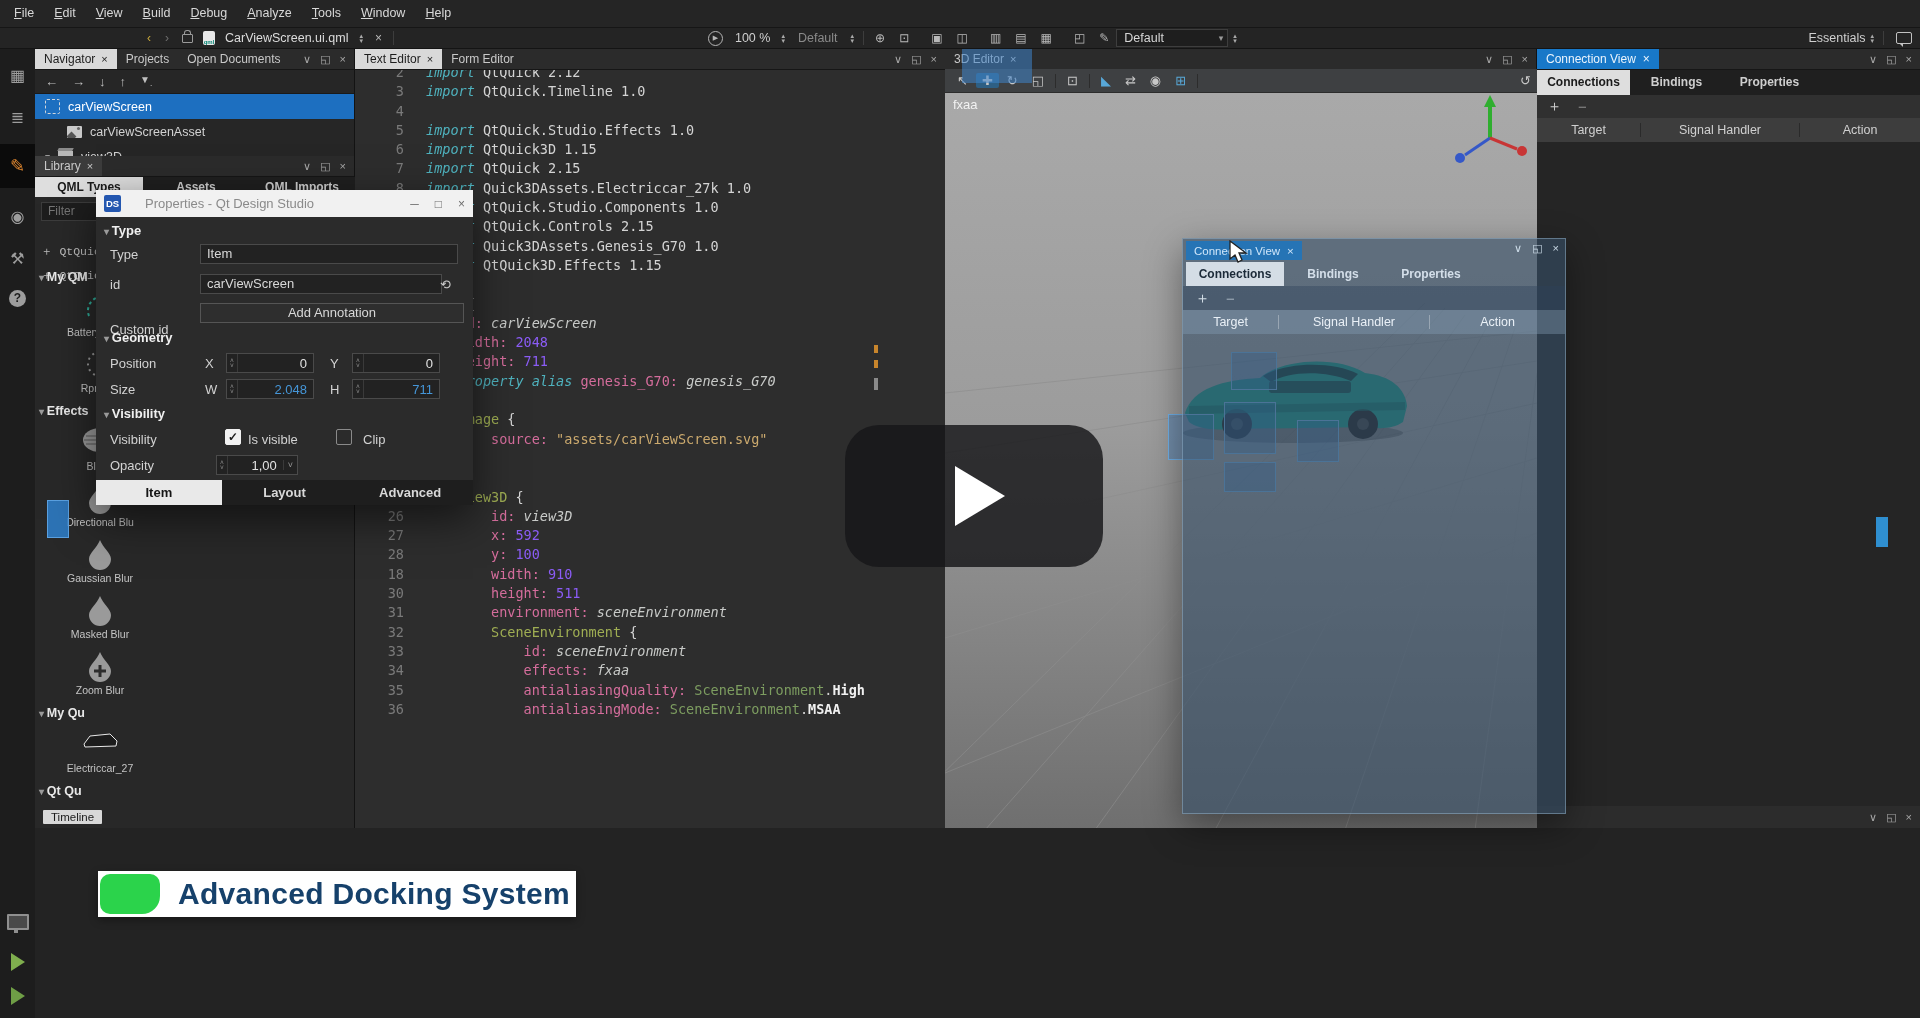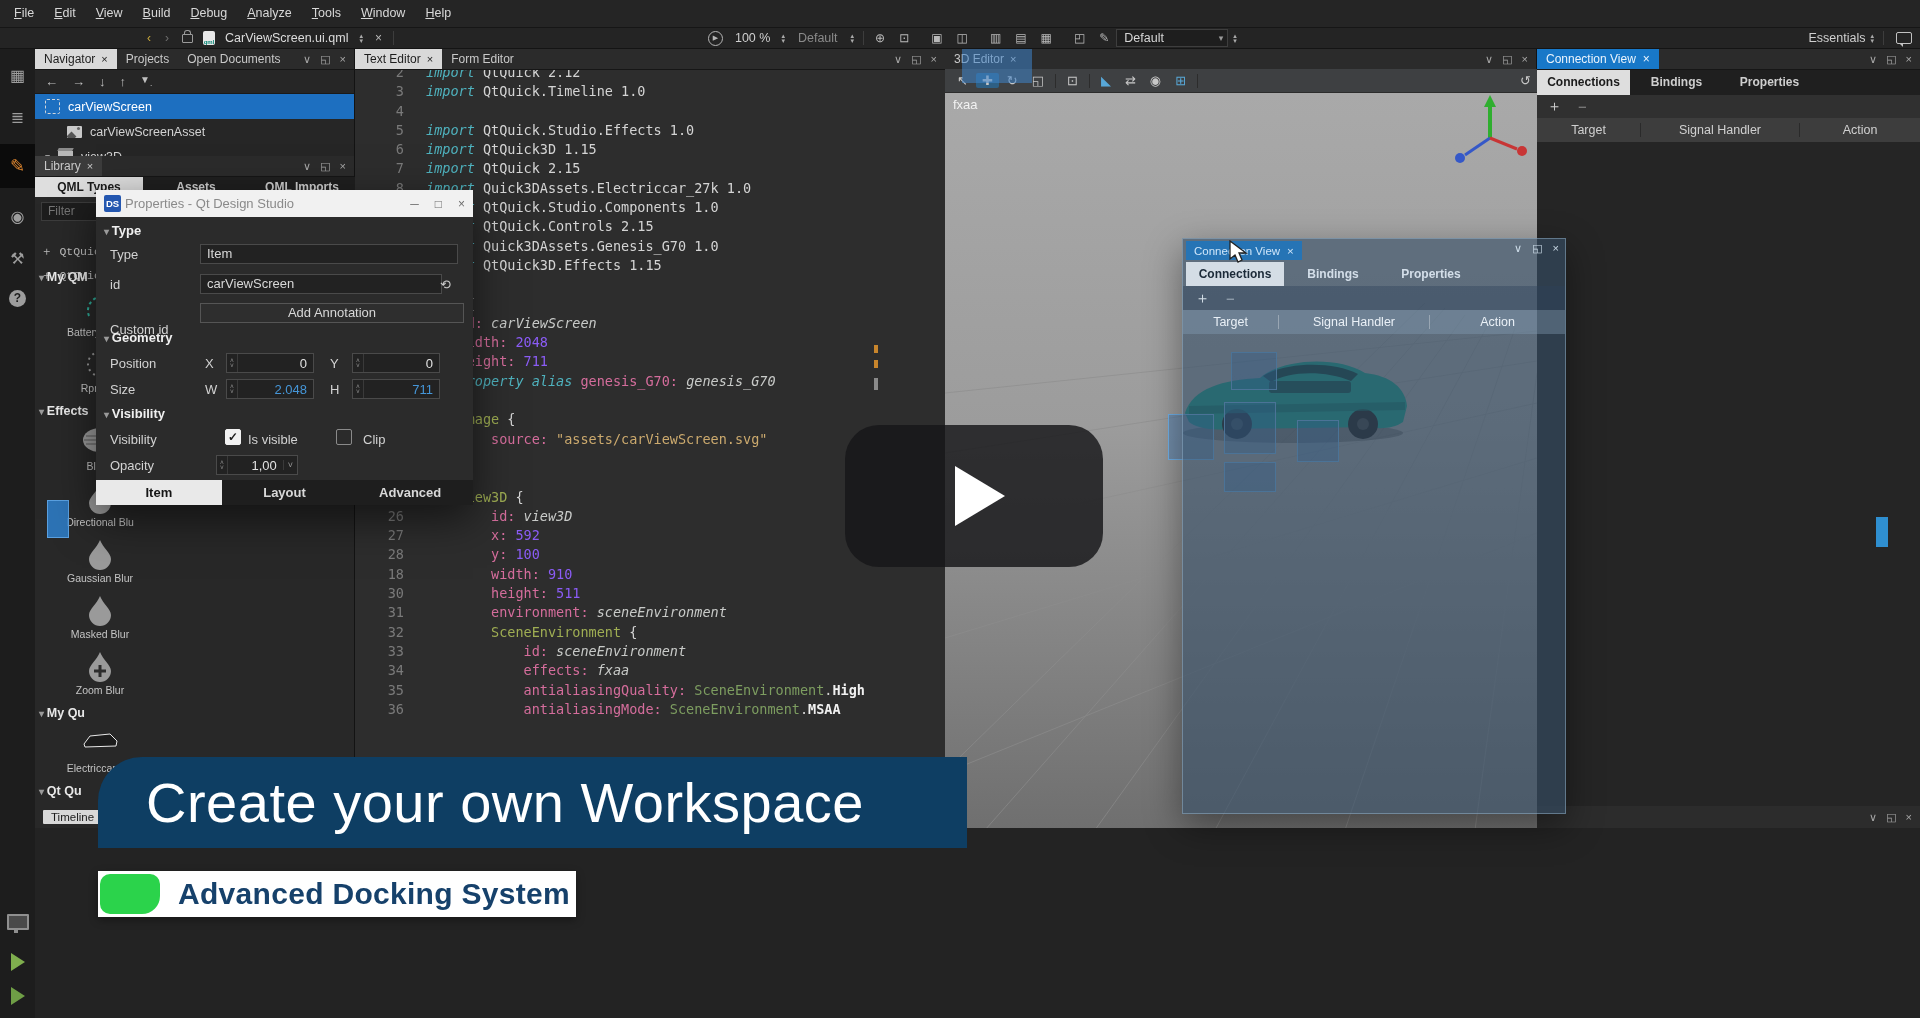--- a/index.html
+++ b/index.html
@@ -80,21 +80,21 @@
   .vpt{padding:0 6px;}
   .vpt.active{background:#2e5f84;border-radius:2px;}
   .selrect{position:absolute;border:1.5px solid #6fb0e8;background:rgba(45,115,190,.38);}
   
   .conn-title-tab{height:20px;display:flex;align-items:center;gap:7px;padding:0 9px;font-size:12px;}
   .conn-cols{display:flex;height:24px;align-items:center;font-size:12.5px;}
   .conn-col{text-align:center;}
   .plusminus{height:23px;display:flex;align-items:center;gap:16px;padding:0 10px;font-size:15px;}
   
   #props{left:96px;top:190px;width:377px;height:315px;background:#2b2b2b;box-shadow:0 14px 40px rgba(0,0,0,.55);z-index:30;font-size:13px;}
-  #props .titlebar{position:absolute;left:0;top:0;right:0;height:27px;background:#f1f1f1;display:flex;align-items:center;padding:0 8px;box-sizing:border-box;color:#8a8a8a;gap:4px;}
+  #props .titlebar{position:absolute;left:0;top:0;right:0;height:27px;background:#f1f1f1;display:flex;align-items:center;padding:0 8px;box-sizing:border-box;color:#8a8a8a;gap:24px;}
   .ds-logo{width:17px;height:17px;background:#2457b0;color:#fff;font-size:9.5px;font-weight:bold;display:flex;align-items:center;justify-content:center;border-radius:2px;}
   .winbtns{margin-left:auto;display:flex;gap:16px;color:#6e6e6e;font-size:12px;}
   .sect{position:absolute;left:8px;color:#f0f0f0;font-weight:bold;}
   .sect:before{content:"▾ ";color:#9a9a9a;font-size:10px;}
   .plabel{position:absolute;left:14px;color:#d2d2d2;}
   .pfield{position:absolute;background:#222;border:1px solid #4a4a4a;color:#d8d8d8;height:18px;line-height:18px;padding:0 6px;box-sizing:content-box;}
   .spin{position:absolute;background:#222;border:1px solid #4a4a4a;height:18px;display:flex;align-items:center;}
   .spin .arrows{display:flex;flex-direction:column;font-size:6.5px;color:#8f8f8f;line-height:5px;padding:0 3px;border-right:1px solid #3a3a3a;height:100%;justify-content:center;}
   .spin .sval{flex:1;text-align:right;padding:0 6px;color:#e2e2e2;}
   .spin .sval.blue{color:#4596d8;}
@@ -598,23 +598,20 @@
     <div class="fcols">
       <div style="width:95px;text-align:center;border-right:1px solid rgba(255,255,255,.3);">Target</div>
       <div style="width:150px;text-align:center;border-right:1px solid rgba(255,255,255,.3);">Signal Handler</div>
       <div style="flex:1;text-align:center;">Action</div>
     </div>
   </div>
 
   <div id="playbtn" class="abs">
       <div class="tri"></div>
     </div>
-  <div id="banner" class="abs">
-    <span class="head">Create your own Workspace</span>
-  </div>
   <div id="adsbar" class="abs">
     <div id="adslogo"></div>
     <span class="txt">Advanced Docking System</span>
   </div>
 
   <svg id="cursor" class="abs" width="22" height="24">
     <polygon points="2,1 2,19 7,15 10,22 14,20 11,13 18,13" fill="#fff" stroke="#222" stroke-width="1.3"></polygon>
   </svg>
 </div>
 

